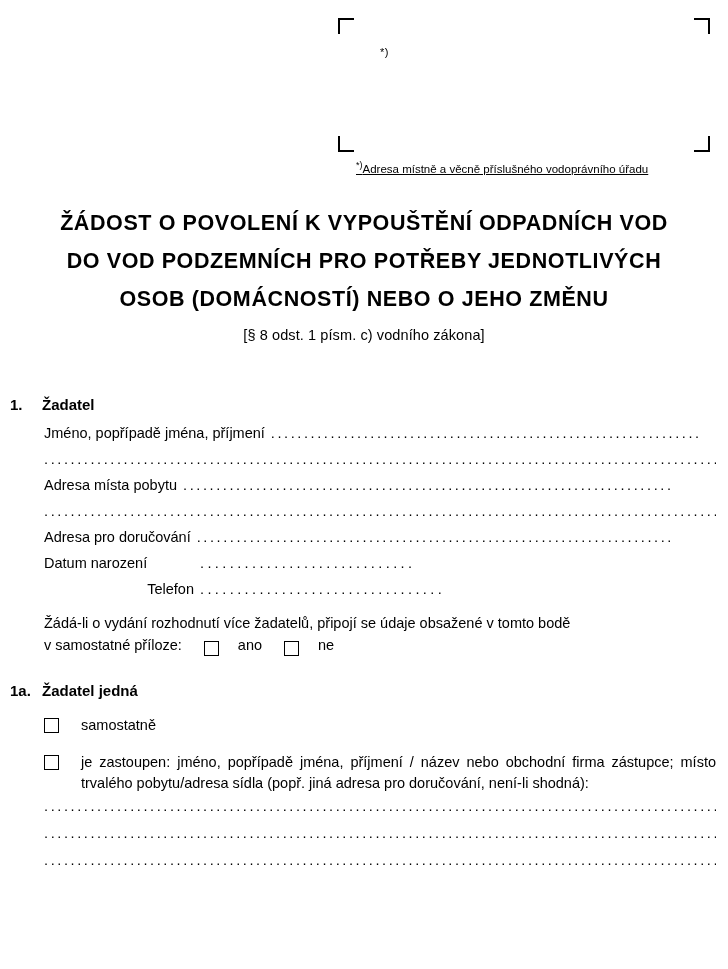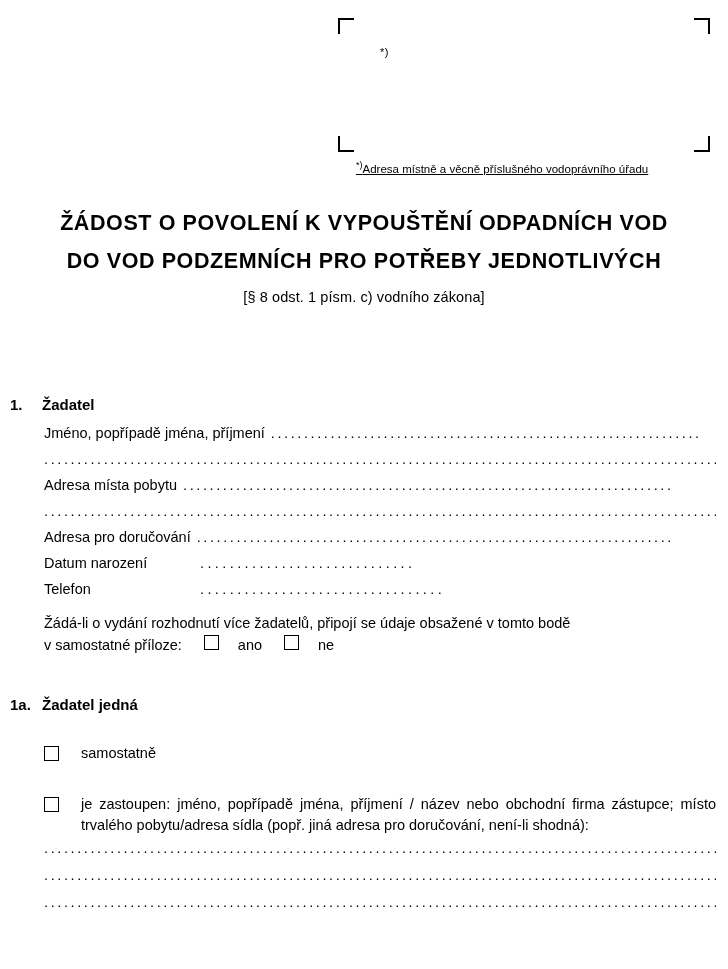--- a/index.html
+++ b/index.html
@@ -141,47 +141,47 @@
   }
 
   .paragraph {
     margin-top: 16px;
     font-size: 14.5px;
     line-height: 21px;
     text-align: justify;
   }
   .para-line2 {
     display: flex;
-    align-items: flex-start;
+    align-items: flex-end;
     gap: 12px;
     margin-top: 1px;
   }
   .cbox {
     display: inline-block;
     width: 13px;
     height: 13px;
     border: 1.6px solid #000;
     margin: 0 7px 0 10px;
     vertical-align: -1px;
     flex: 0 0 auto;
   }
 
   .sec-head2 {
-    margin-top: 40px;
+    margin-top: 26px;
     font-weight: bold;
     font-size: 15px;
     display: flex;
     align-items: baseline;
   }
   .sec-head2 .sec-num { width: 32px; flex: 0 0 32px; }
 
   .opt-row {
     display: flex;
     align-items: flex-start;
-    margin-top: 30px;
+    margin-top: 16px;
     padding-left: 34px;
     font-size: 14.5px;
   }
   .opt-row .cbox { margin: 3px 0 0 0; }
   .opt-text {
     padding-left: 22px;
     line-height: 21px;
     text-align: justify;
   }
   .opt-text.block { flex: 1 1 auto; }
@@ -208,20 +208,21 @@
     <span class="addr-star">*)</span>
   </div>
 
   <div class="addr-note">
     <span class="sup">*)</span><span>Adresa místně a věcně příslušného vodoprávního úřadu</span>
   </div>
 
   <div class="title-block">
     <div class="title-line">ŽÁDOST O POVOLENÍ K VYPOUŠTĚNÍ ODPADNÍCH VOD</div>
     <div class="title-line">DO VOD PODZEMNÍCH PRO POTŘEBY JEDNOTLIVÝCH</div>
+    <div class="title-line">OSOB (DOMÁCNOSTÍ) NEBO O JEHO ZMĚNU</div>
     <div class="subtitle">[§ 8 odst. 1 písm. c) vodního zákona]</div>
   </div>
 
   <div class="content">
 
     <div class="sec-head">
       <span class="sec-num">1.</span>
       <span class="sec-title">Žadatel</span>
     </div>
 
@@ -245,21 +246,21 @@
         <span class="field-label">Adresa pro doručování</span>
         <span class="dots">........................................................................</span>
       </div>
 
       <div class="field-row">
         <span class="field-label" style="flex:0 0 150px;">Datum narození</span>
         <span class="dots-short">.............................</span>
       </div>
 
       <div class="field-row">
-        <span class="field-label" style="flex:0 0 150px;">Telefon</span>
+        <span class="field-label" style="flex:0 0 150px;text-align:right;">Telefon</span>
         <span class="dots-short">.................................</span>
       </div>
 
 
       <div class="paragraph">
         <div>Žádá-li o vydání rozhodnutí více žadatelů, připojí se údaje obsažené v tomto bodě</div>
         <div class="para-line2">
           <span>v samostatné příloze:</span>
           <span class="cbox"></span>
           <span>ano</span>

